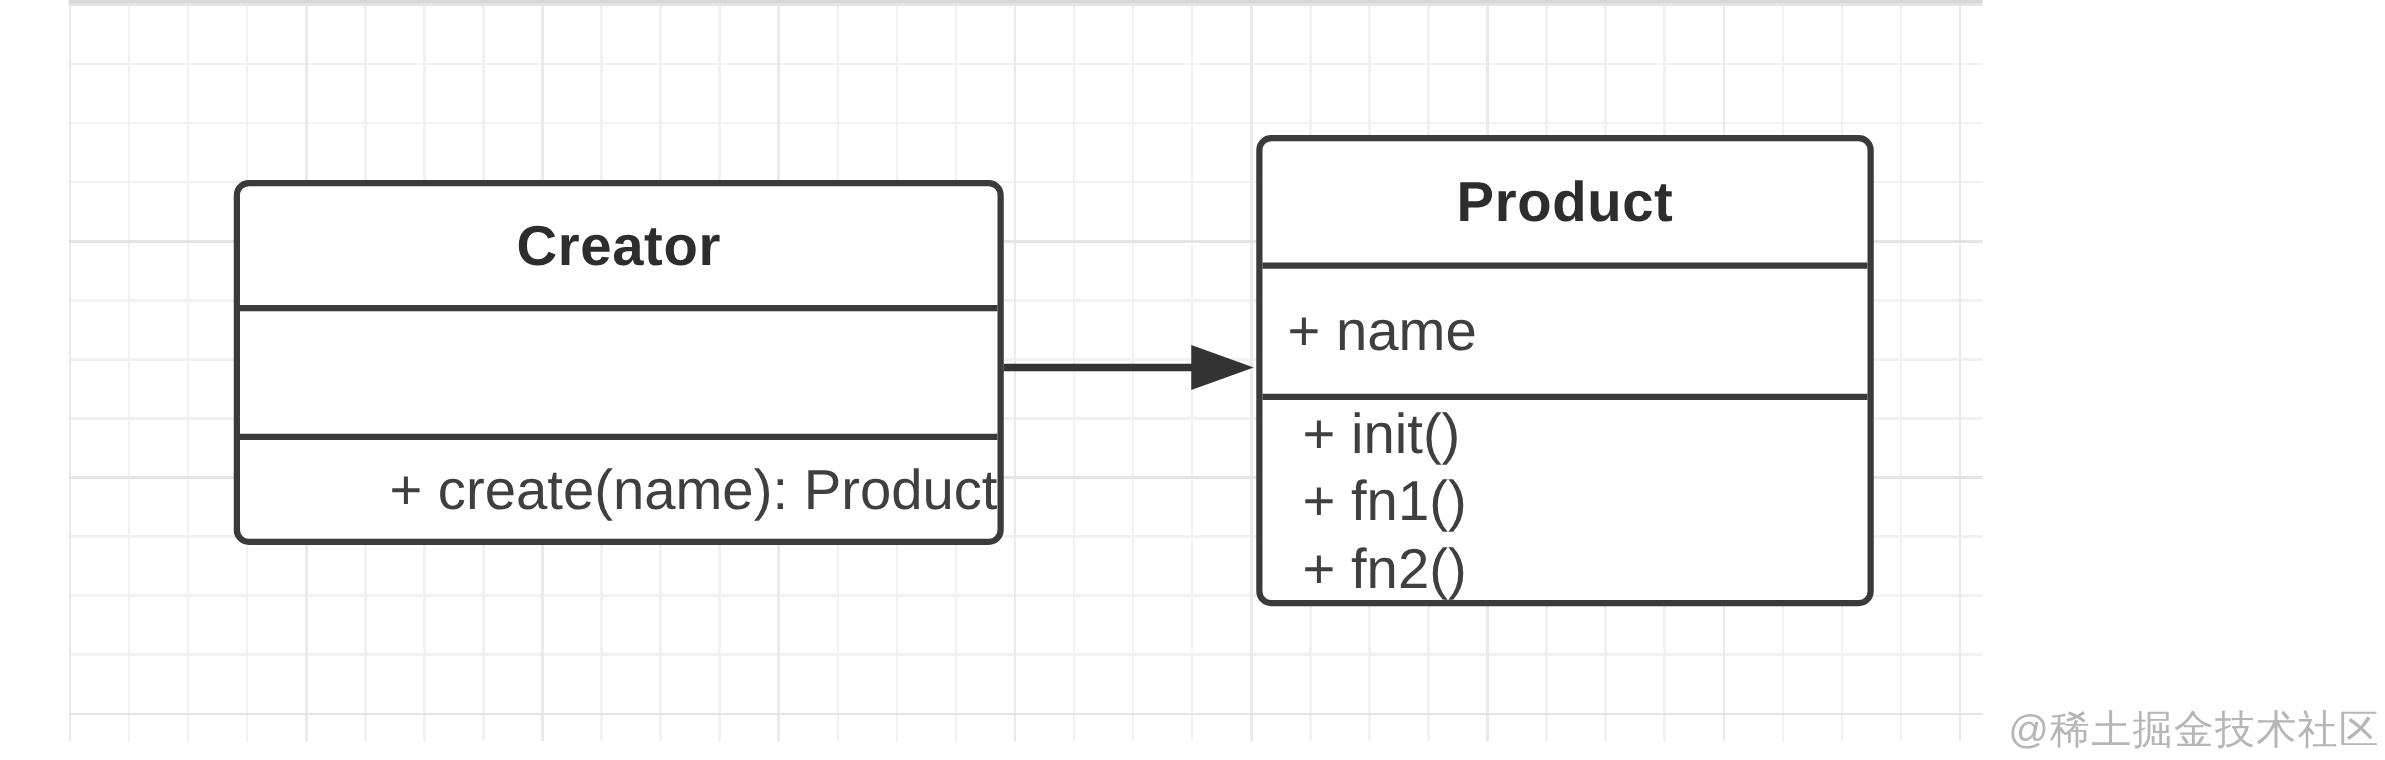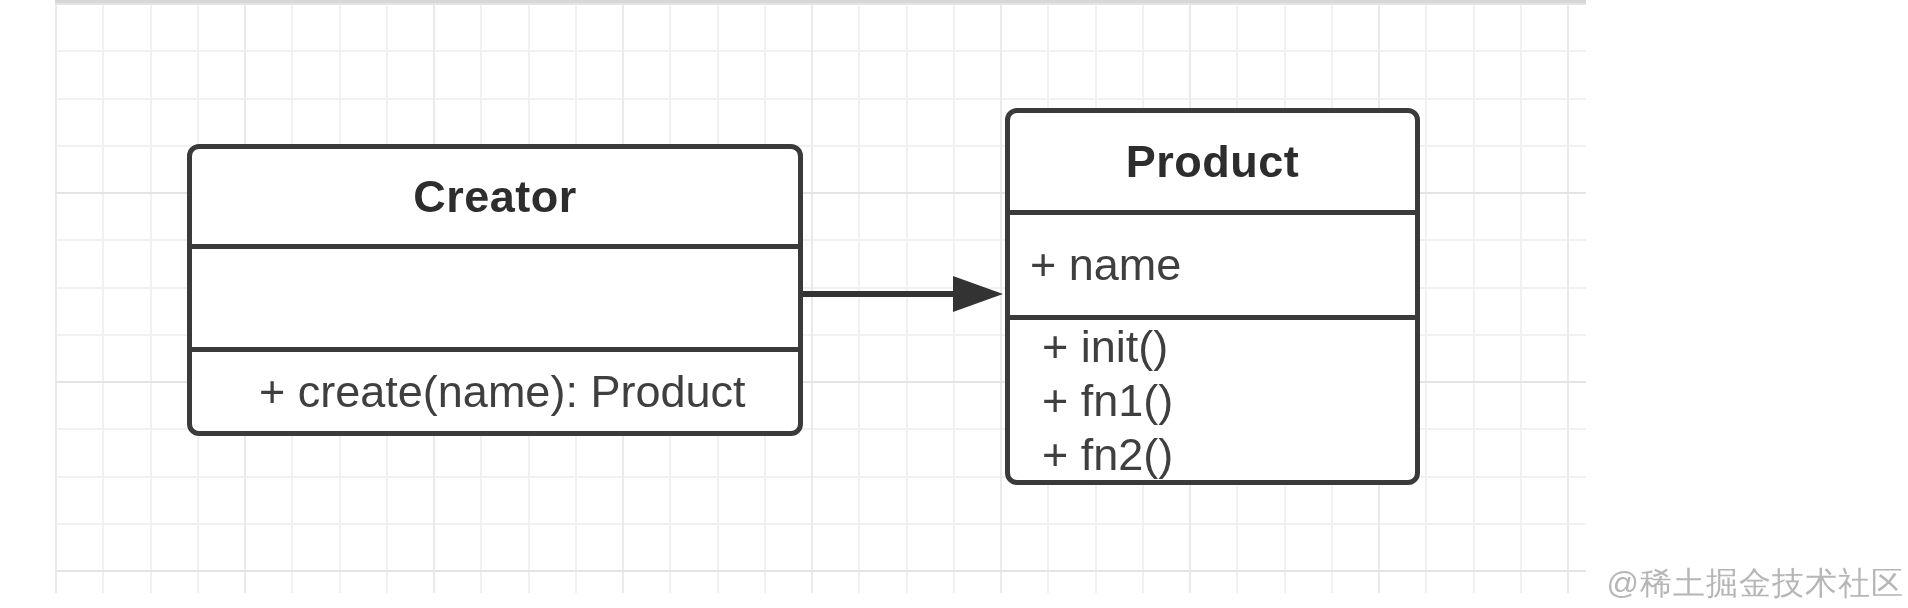--- a/index.html
+++ b/index.html
@@ -27,21 +27,21 @@
   .uml-class {
     position: absolute;
     box-sizing: border-box;
     background: #ffffff;
     border: 5px solid #3a3a3a;
     border-radius: 12px;
     display: flex;
     flex-direction: column;
   }
   #creator { left: 187px; top: 144px; width: 616px; height: 292px; }
-  #product { left: 1005px; top: 108px; width: 415px; height: 377px; }
+  #product { left: 1005px; top: 108px; width: 494px; height: 377px; }
   .uml-title {
     flex: 0 0 auto;
     display: flex;
     align-items: center;
     justify-content: center;
     font-weight: 700;
     font-size: 45px;
     color: #2d2d2d;
     border-bottom: 5px solid #3a3a3a;
     letter-spacing: 0.5px;
@@ -56,21 +56,21 @@
     border-bottom: 5px solid #3a3a3a;
   }
   #creator .uml-attrs { height: 98px; }
   #product .uml-attrs { height: 100px; padding-left: 20px; }
   .uml-methods {
     flex: 1 1 auto;
     display: flex;
     flex-direction: column;
     justify-content: center;
   }
-  #creator .uml-methods { padding-left: 67px; }
+  #creator .uml-methods { padding-left: 67px; align-items: flex-end; }
   #product .uml-methods { padding-left: 32px; }
   .member {
     font-size: 45px;
     line-height: 54px;
     color: #3f3f3f;
     white-space: nowrap;
   }
   .arrow-line {
     position: absolute;
     left: 803px;

